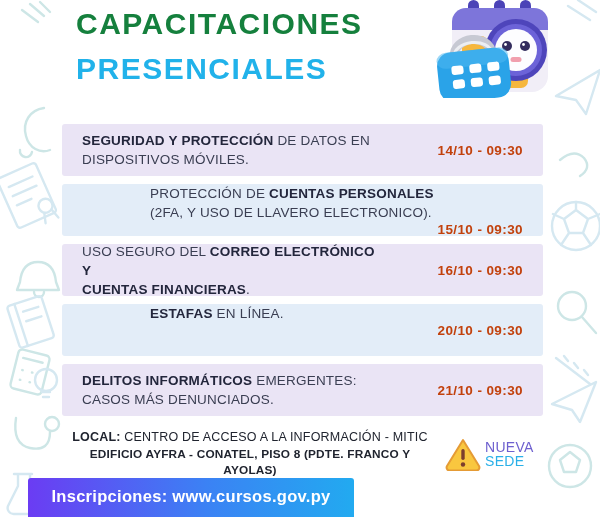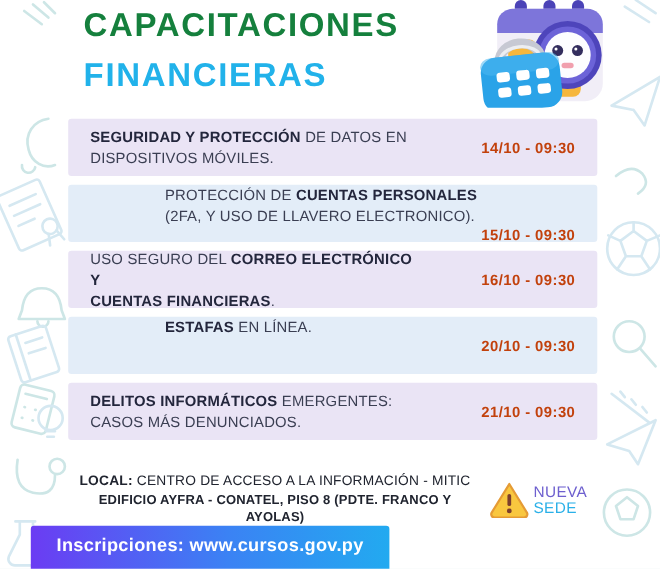--- a/index.html
+++ b/index.html
@@ -14,21 +14,21 @@
   
   .title-block{ position:absolute; left:76px; top:1px; z-index:2; }
   .title-line{ font-size:30px; font-weight:700; letter-spacing:1.5px; line-height:45px; }
   .title-line1{ color:#15803d; }
   .title-line2{ color:#21b2ea; }
 
   
   .hero-icon{ position:absolute; left:406px; top:0; width:150px; height:98px; z-index:2; }
 
   
-  .schedule{ position:absolute; left:62px; top:108px; width:481px; z-index:2; }
+  .schedule{ position:absolute; left:62px; top:124px; width:481px; z-index:2; }
   .row{
     display:flex; align-items:center; height:52px; margin-bottom:8px;
     border-radius:3px; padding:0 20px;
   }
   .row--lavender{ background:#eae4f5; }
   .row--blue{ background:#e3edf8;flex-direction:column; }
   .row-text{
     width:305px; font-size:13.5px; line-height:19px; color:#3a3e52;
     white-space:pre-line; letter-spacing:0.2px;
   }
@@ -127,21 +127,21 @@
       </g>
       <g stroke="#cde6e6">
         <circle cx="570" cy="466" r="21"></circle>
         <path d="M570 452 l10 8 l-4 12 h-12 l-4 -12 z"></path>
       </g>
     </svg>
   </div>
 
   <div class="title-block">
     <div class="title-line title-line1">CAPACITACIONES</div>
-    <div class="title-line title-line2">FINANCIERAS</div>
+    <div class="title-line title-line2">PRESENCIALES</div>
   </div>
 
   <div class="hero-icon">
     <svg width="150" height="98" viewBox="0 0 150 98">
       <g>
         <rect x="62" y="0" width="11" height="18" rx="5.5" fill="#4b43b7"></rect>
         <rect x="88" y="0" width="11" height="18" rx="5.5" fill="#4b43b7"></rect>
         <rect x="114" y="0" width="11" height="18" rx="5.5" fill="#4b43b7"></rect>
         <rect x="46" y="8" width="96" height="84" rx="16" fill="#f1eef7"></rect>
         <path d="M46 30 v-8 a14 14 0 0 1 14 -14 h68 a14 14 0 0 1 14 14 v8 z" fill="#7d75da"></path>

